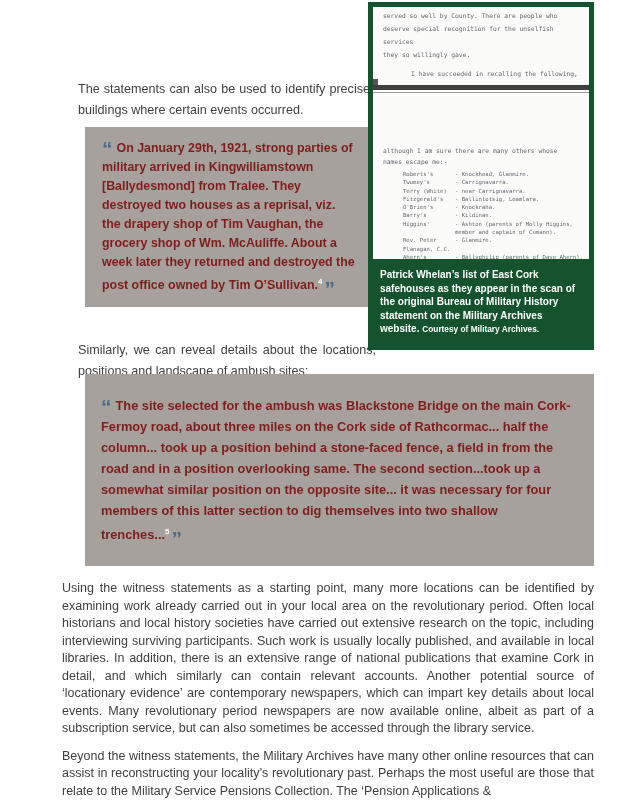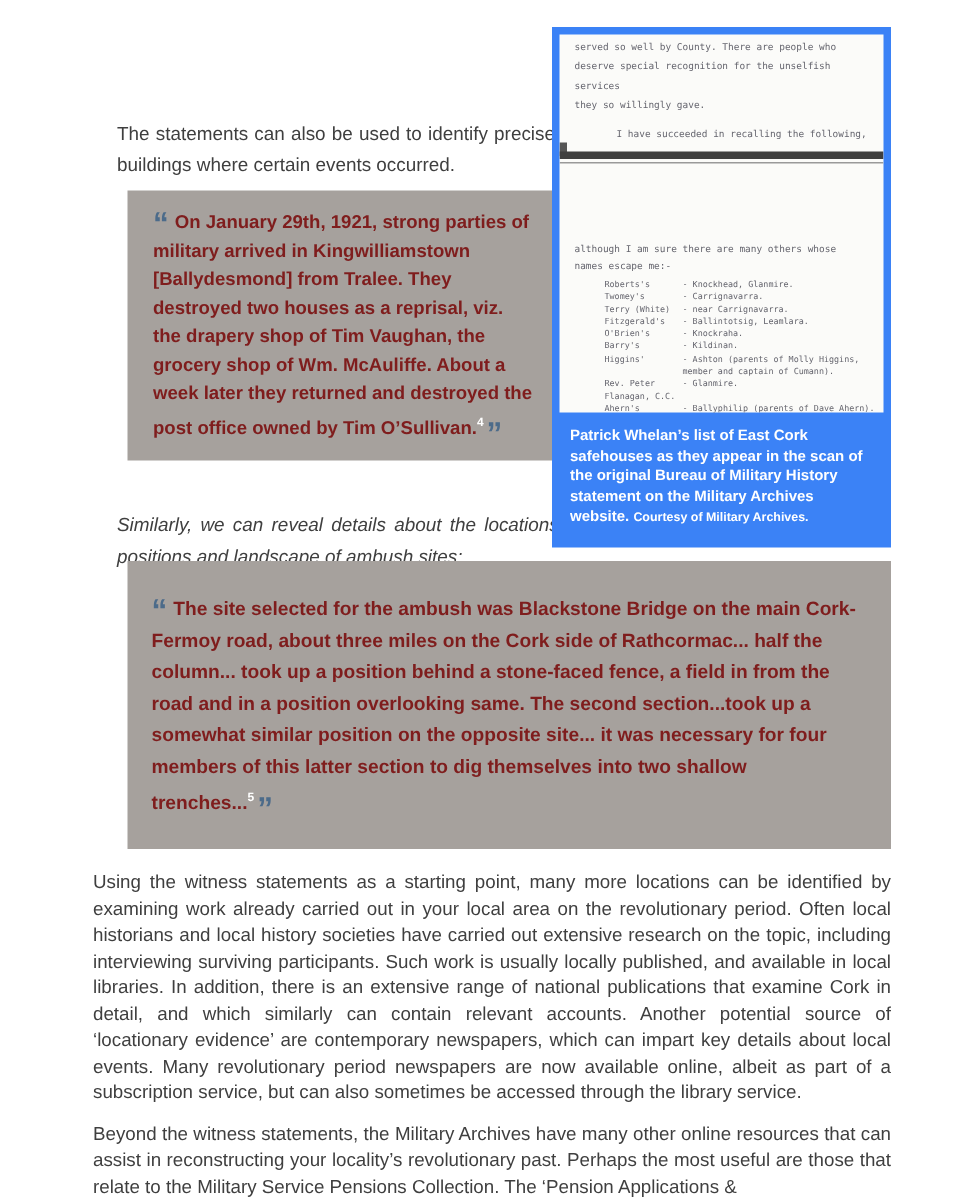--- a/index.html
+++ b/index.html
@@ -4,21 +4,21 @@
 <style>
   html,body{margin:0;padding:0;background:#e8e8e8;}
   .page{
     position:relative;width:638px;height:800px;margin:0 auto;
     background:#ffffff;overflow:hidden;
     font-family:"Liberation Sans", sans-serif;color:#3d3d3d;
   }
   
   .p-intro{position:absolute;font-size:12.6px;line-height:21px;text-align:justify;color:#3f3f3f;}
   #p1{left:78px;top:66px;width:292px;}
-  #p2{left:78px;top:327px;width:298px;font-style:italic;}
+  #p2{left:78px;top:327px;width:298px;}
   
   .quote{background:#a6a19d;color:#ffffff;font-weight:bold;}
   .quote .qtext{color:#7f1d1d;}
   .qmark{color:#4c6b8a;font-weight:bold;line-height:0;}
   .qopen{font-size:21px;vertical-align:-4px;margin-right:4px;}
   .qclose{font-size:21px;vertical-align:-7px;margin-left:2px;}
   sup.qnote{font-size:8px;vertical-align:super;}
   #quote1{
     position:absolute;left:85px;top:127px;width:287px;box-sizing:border-box;
     padding:12px 15px 12px 17px;font-size:12.4px;line-height:19px;
@@ -29,21 +29,21 @@
   }
   
   .flow{position:absolute;left:62px;top:374px;width:532px;}
   .bodypara{font-size:12.5px;line-height:17.5px;text-align:justify;color:#3f3f3f;}
   #p3{margin:14px 0 0;}
   #p4{margin:10px 0 0;}
   .pageno{margin-top:9px;text-align:center;font-size:10px;font-weight:bold;letter-spacing:1.5px;}
   .pageno .bracket{color:#9aa3ad;}
   .pageno .num{color:#4c6f93;}
   
-  .figure{position:absolute;left:368px;top:18px;width:226px;background:#3b82f6;box-sizing:border-box;}
+  .figure{position:absolute;left:368px;top:2px;width:226px;background:#14532d;box-sizing:border-box;}
   .scan{
     position:relative;margin:5px 5px 0 5px;height:252px;background:#fbfbf9;overflow:hidden;
     font-family:"DejaVu Sans Mono", monospace;color:#4a4a55;
   }
   .scan .typed{filter:blur(0.5px);opacity:0.85;}
   .frag-top{position:absolute;top:2px;left:10px;right:6px;font-size:6.3px;line-height:13px;}
   .frag-top .ind{margin-top:6px;text-indent:28px;}
   .sep-nub{position:absolute;left:0;top:72px;width:5px;height:9px;background:#555;}
   .sep-bar{position:absolute;left:0;top:78px;width:100%;height:5px;background:#3f3f3f;}
   .sep-bar2{position:absolute;left:0;top:85px;width:100%;height:1px;background:#9a9a9a;}

